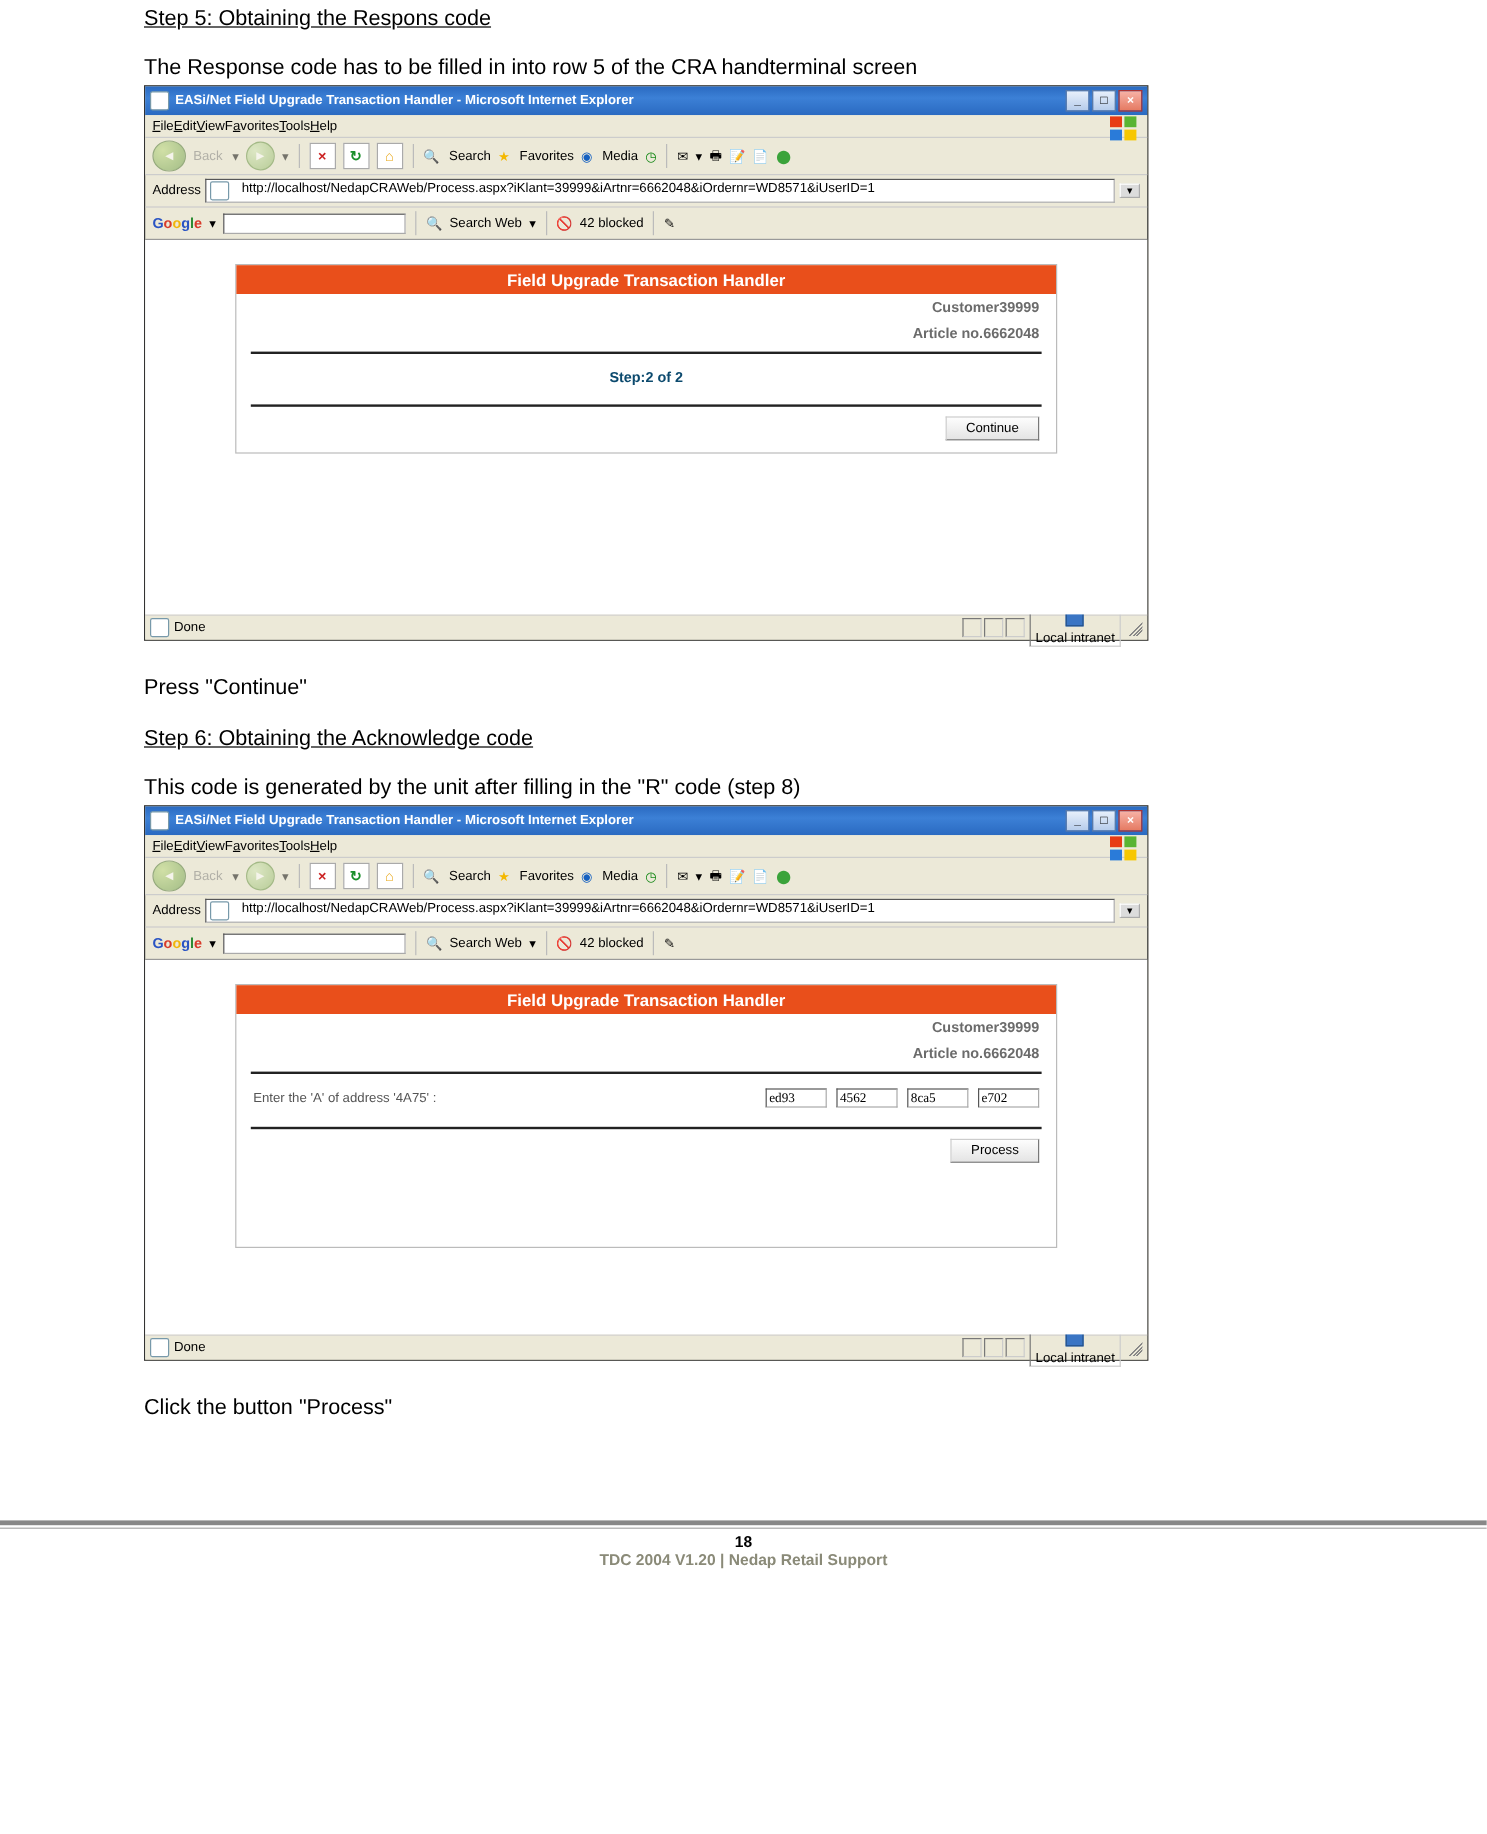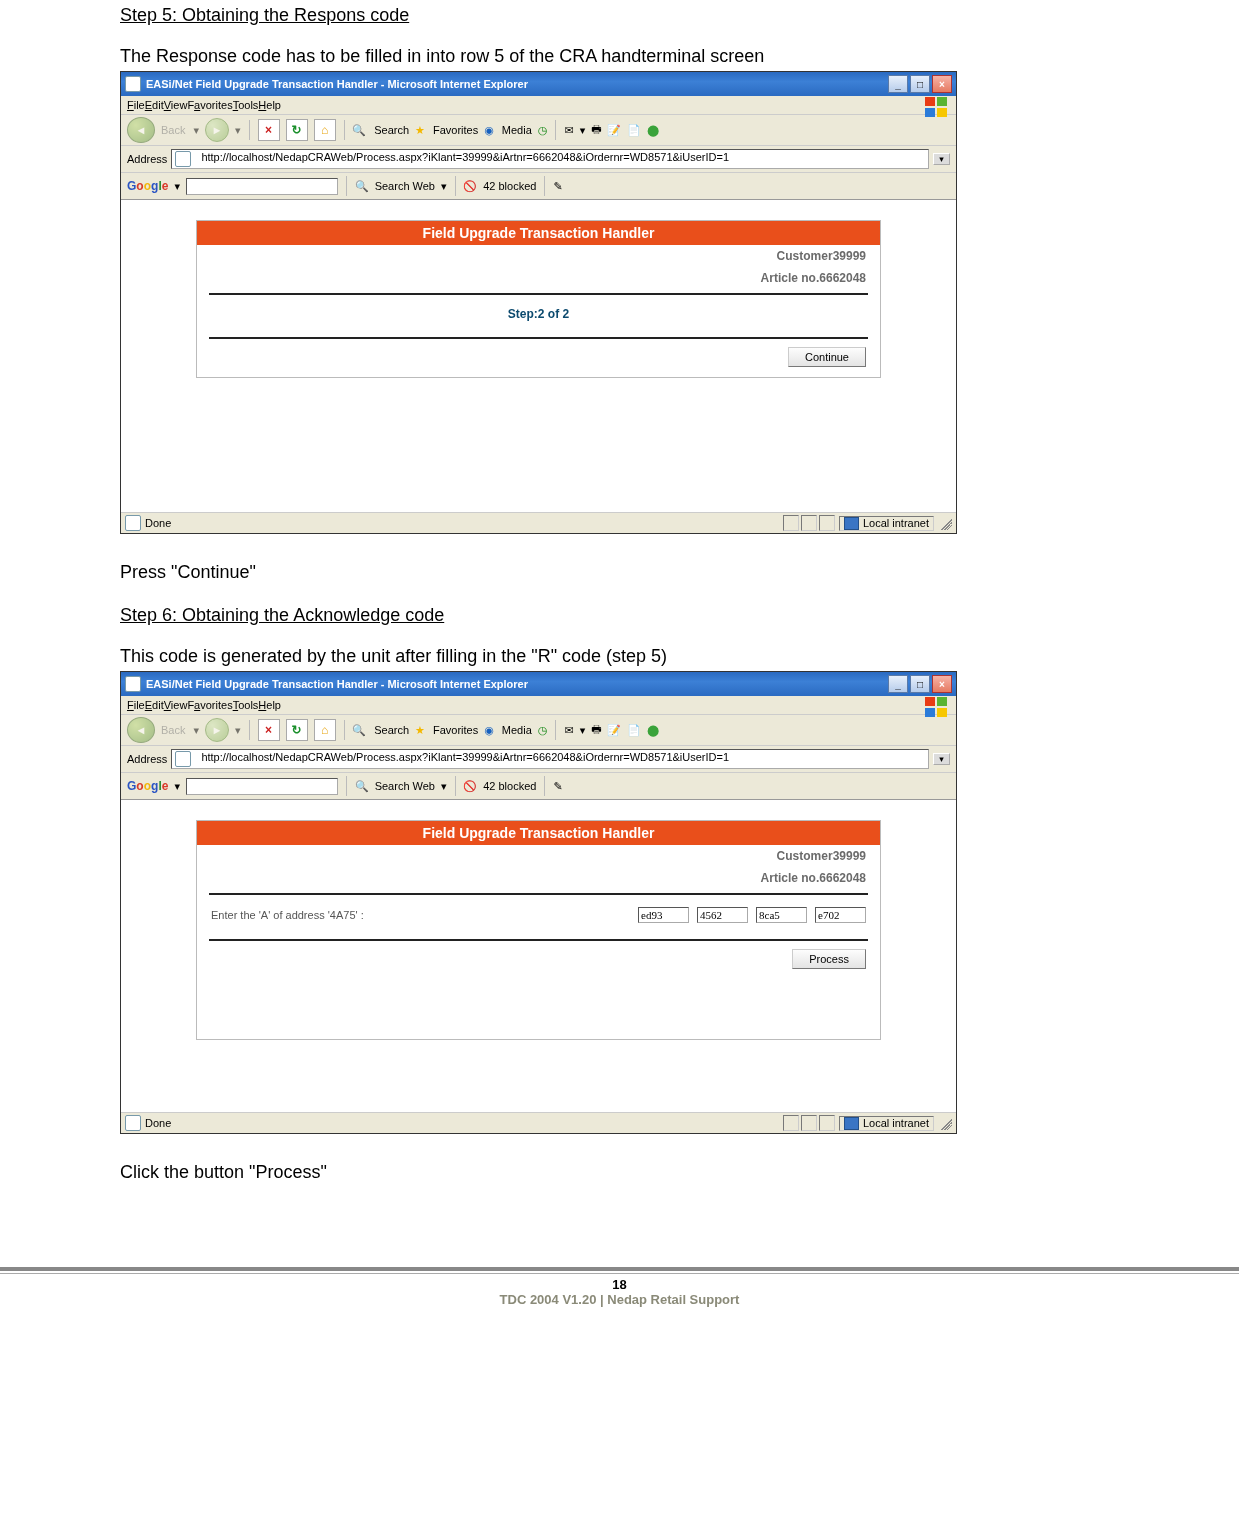--- a/index.html
+++ b/index.html
@@ -149,21 +149,21 @@
   .a-inputs input{width:45px;border:1px inset #aaa;font-size:11px;padding:1px 2px;font-family:Tahoma;}
 
   .ie-status{
     height:20px;background:#ece9d8;border-top:1px solid #ccc;
     display:flex;align-items:center;justify-content:space-between;
     padding:0 4px;font-size:11px;
   }
   .stat-left{display:flex;align-items:center;gap:4px;}
   .stat-cells{display:flex;gap:2px;}
   .stat-cell{width:14px;height:14px;border:1px inset #ccc;}
-  .stat-right{display:flex;align-items:center;gap:4px;border:1px inset #ccc;padding:0 4px;}
+  .stat-right{display:flex;align-items:center;gap:4px;border:1px inset #ccc;padding:0 4px;flex-direction:column;}
   .monitor-icon{width:13px;height:11px;background:#3a75c4;border:1px solid #245089;}
   .resize-grip{width:14px;height:14px;background:
     linear-gradient(135deg,transparent 60%,#888 60%,#888 65%,transparent 65%,
     transparent 70%,#888 70%,#888 75%,transparent 75%,
     transparent 80%,#888 80%,#888 85%,transparent 85%);}
 
   .page-footer{
     margin-top:50px;
     border-top:4px solid #888;
     border-bottom: none;
@@ -289,21 +289,21 @@
           <span>Local intranet</span>
         </div>
         <div class="resize-grip"></div>
       </div>
     </div>
   </div>
 
   <div class="body-text body-text-mt">Press "Continue"</div>
 
   <div class="step-heading" style="margin-top:22px;">Step 6: Obtaining the Acknowledge code</div>
-  <div class="body-text">This code is generated by the unit after filling in the "R" code  (step 5)</div>
+  <div class="body-text">This code is generated by the unit after filling in the "R" code  (step 8)</div>
 
   <div class="ie-window">
     <div class="ie-titlebar">
       <div class="ie-titlebar-left">
         <span class="ie-page-icon"></span>
         <span>EASi/Net Field Upgrade Transaction Handler - Microsoft Internet Explorer</span>
       </div>
       <div class="ie-titlebar-buttons">
         <div class="ie-tb-btn">_</div>
         <div class="ie-tb-btn">□</div>

